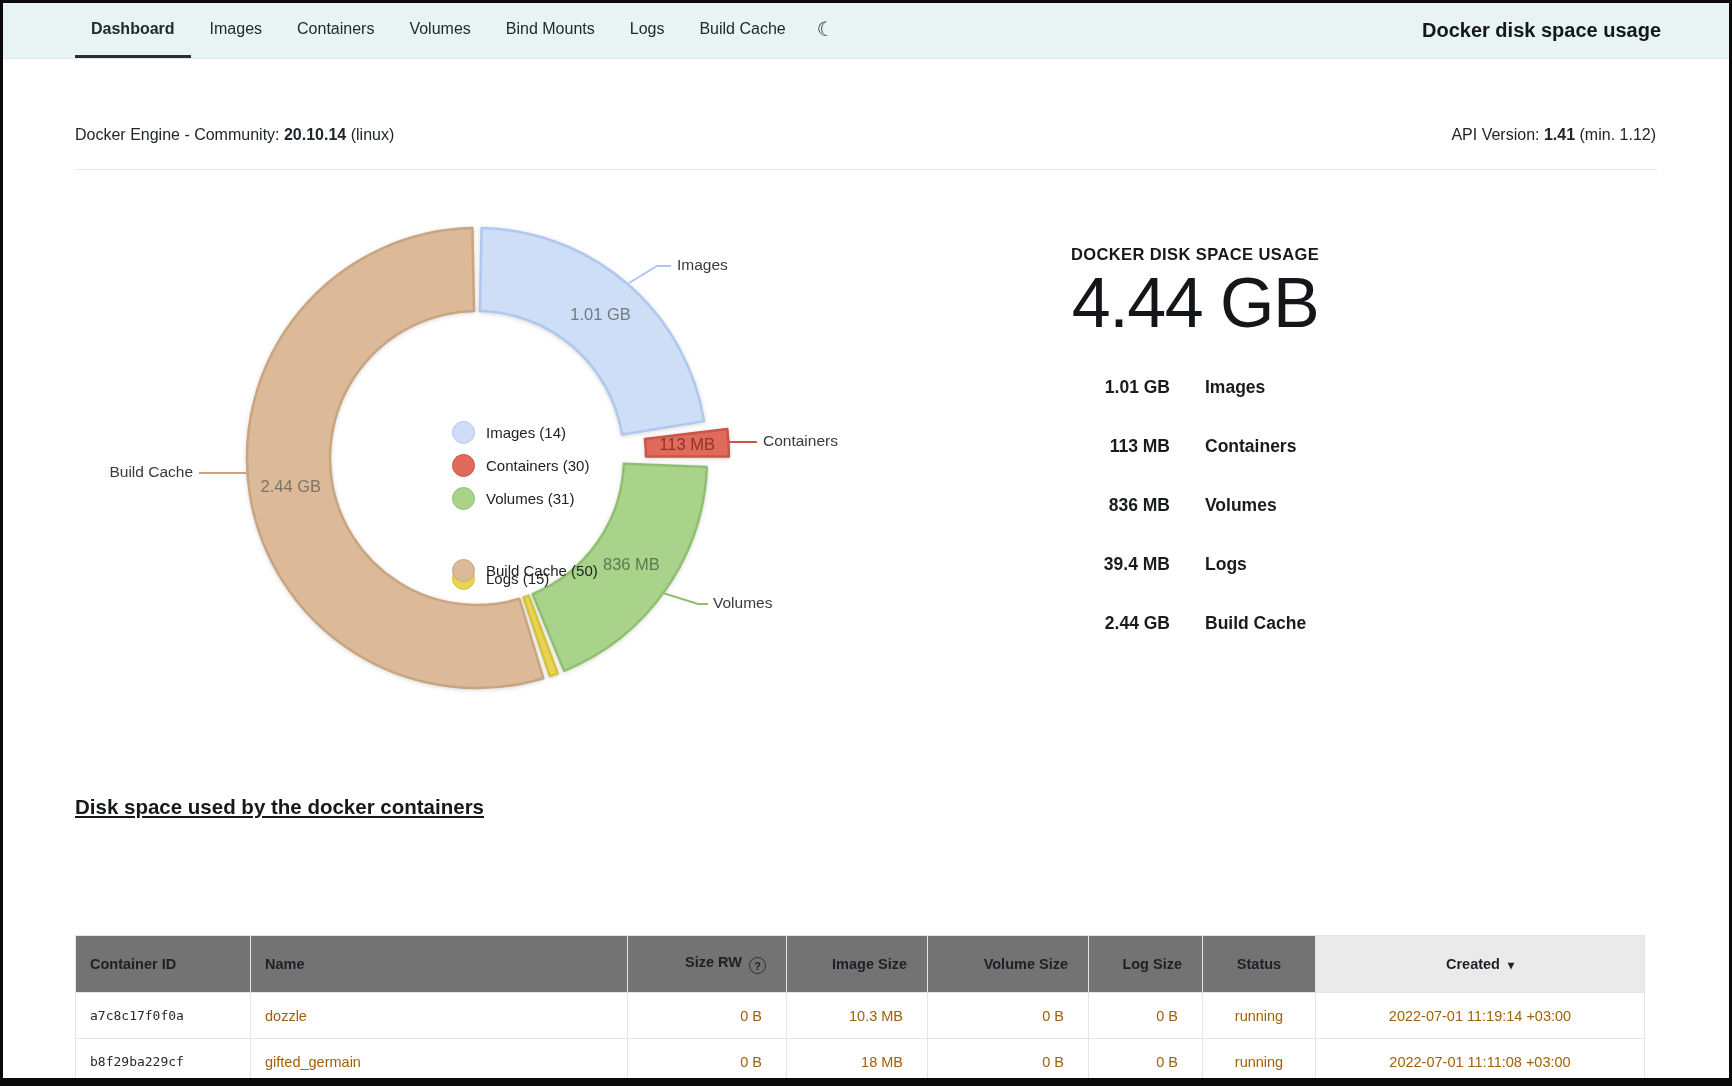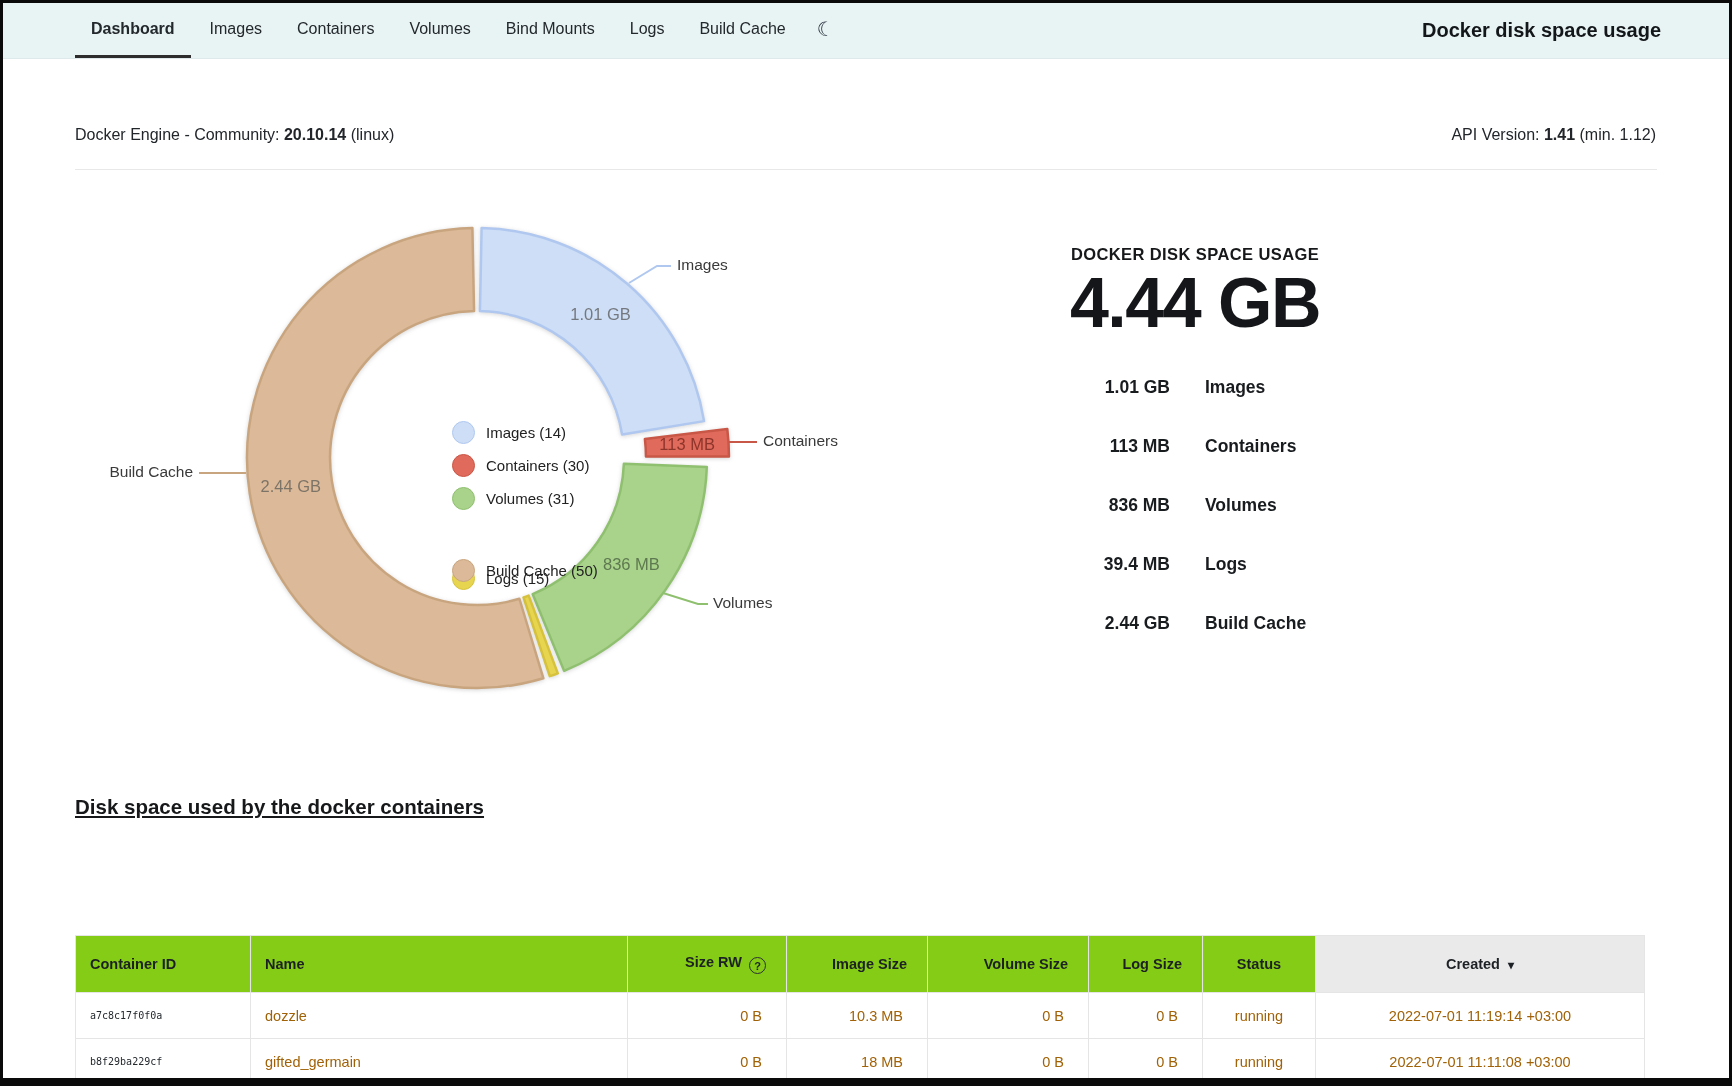--- a/index.html
+++ b/index.html
@@ -28,38 +28,38 @@
   #donut{position:absolute;left:0;top:0;}
   #donut path.slice{filter:drop-shadow(0 1px 2px rgba(70,70,70,.22));}
   #donut text{font-family:"Liberation Sans",sans-serif;}
   .legend-item{position:absolute;display:flex;align-items:center;height:26px;cursor:pointer;}
   .legend-dot{width:23px;height:23px;border-radius:50%;border:1.5px solid;box-sizing:border-box;}
   .legend-label{margin-left:11px;font-size:15px;color:#222;}
 
   
   .summary{position:absolute;left:1005px;top:245px;width:380px;text-align:center;}
   .summary-heading{font-size:16.5px;font-weight:700;letter-spacing:.4px;color:#16181a;}
-  .summary-total{font-size:70px;line-height:1.0;font-weight:700;letter-spacing:-1.5px;color:#141619;margin-top:4px;}
+  .summary-total{font-size:70px;line-height:1.0;font-weight:400;letter-spacing:-1.5px;color:#141619;margin-top:4px;}
   .summary-rows{margin-top:20px;}
   .summary-row{display:flex;height:59px;align-items:center;}
   .summary-size{width:165px;text-align:right;font-weight:700;font-size:17.5px;color:#191c1f;}
   .summary-name{margin-left:35px;font-weight:700;font-size:17.5px;color:#191c1f;text-align:left;}
 
   
   .table-heading{position:absolute;left:75px;top:795px;font-size:20.5px;font-weight:700;margin:0;color:#16181a;text-decoration:underline;}
   table.grid{position:absolute;left:75px;top:935px;width:1569px;border-collapse:collapse;table-layout:fixed;font-size:14.5px;background:#fff;}
   .grid th,.grid td{border:1px solid #e5e5e6;overflow:hidden;white-space:nowrap;}
-  .grid th{height:54px;background:#84cc16;font-weight:700;color:#1d2125;}
+  .grid th{height:54px;background:#737373;font-weight:700;color:#1d2125;}
   .grid th.sorted{background:#eaeaeb;}
   .grid td{height:43px;color:#a16207;}
   .al{text-align:left;padding-left:14px;}
   .ar{text-align:right;padding-right:24px;}
   .grid th.ar{padding-right:20px;}
   .ac{text-align:center;}
-  td.mono{font-family:"DejaVu Sans Mono",monospace;font-size:10px;color:#24292e;}
+  td.mono{font-family:"DejaVu Sans Mono",monospace;font-size:13px;color:#24292e;}
   .help{display:inline-flex;width:17px;height:17px;border:1.5px solid #2b2f33;border-radius:50%;align-items:center;justify-content:center;font-size:11px;font-weight:700;margin-left:7px;vertical-align:-3px;box-sizing:border-box;}
   .caret{font-size:12px;margin-left:8px;}
 </style>
 </head>
 <body>
 
 <header class="navbar">
   <nav class="tabs" id="tabs">
       <div class="tab active">Dashboard</div>
       <div class="tab">Images</div>

